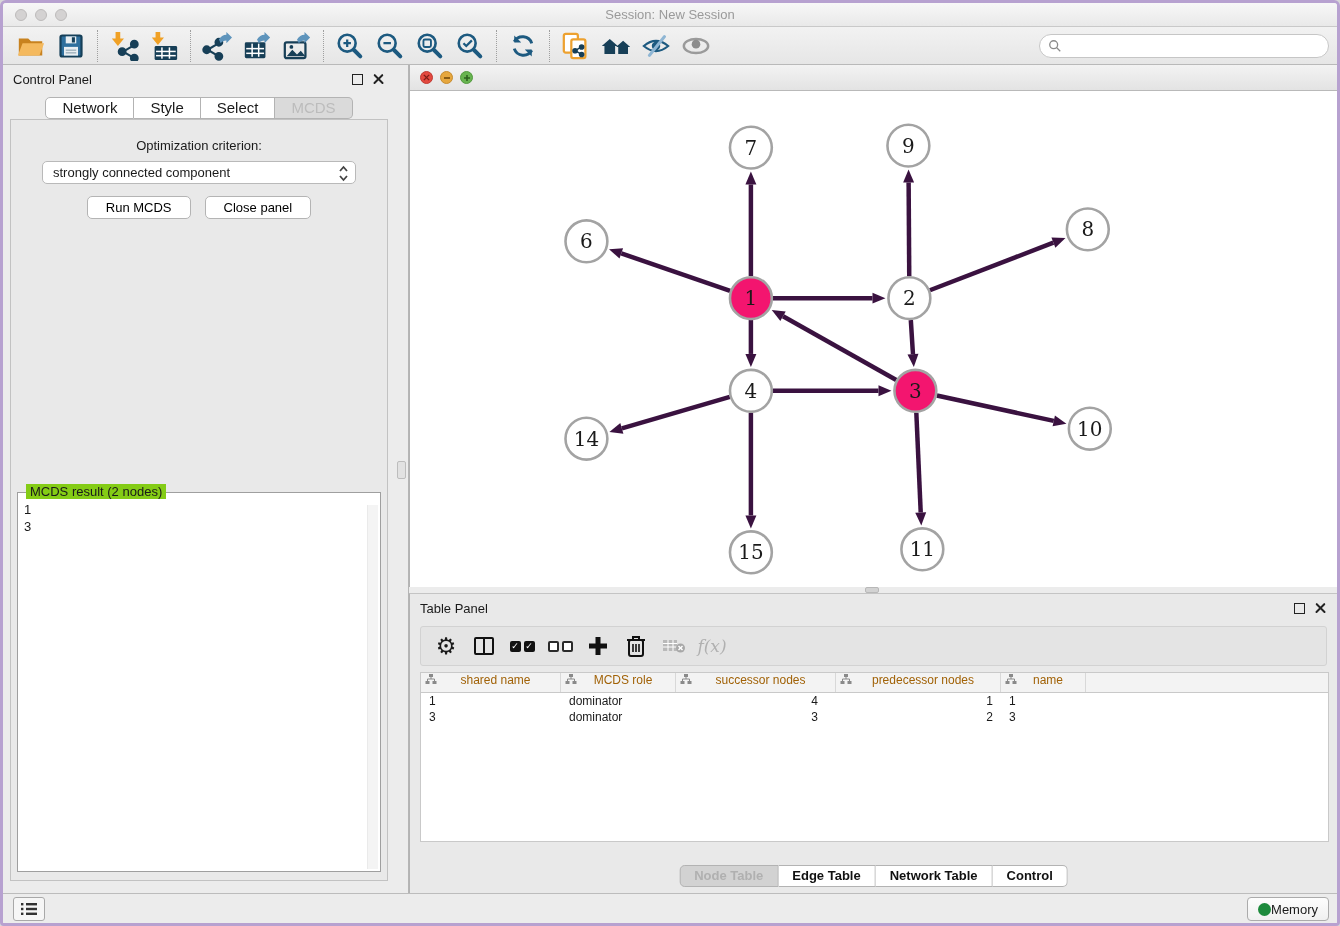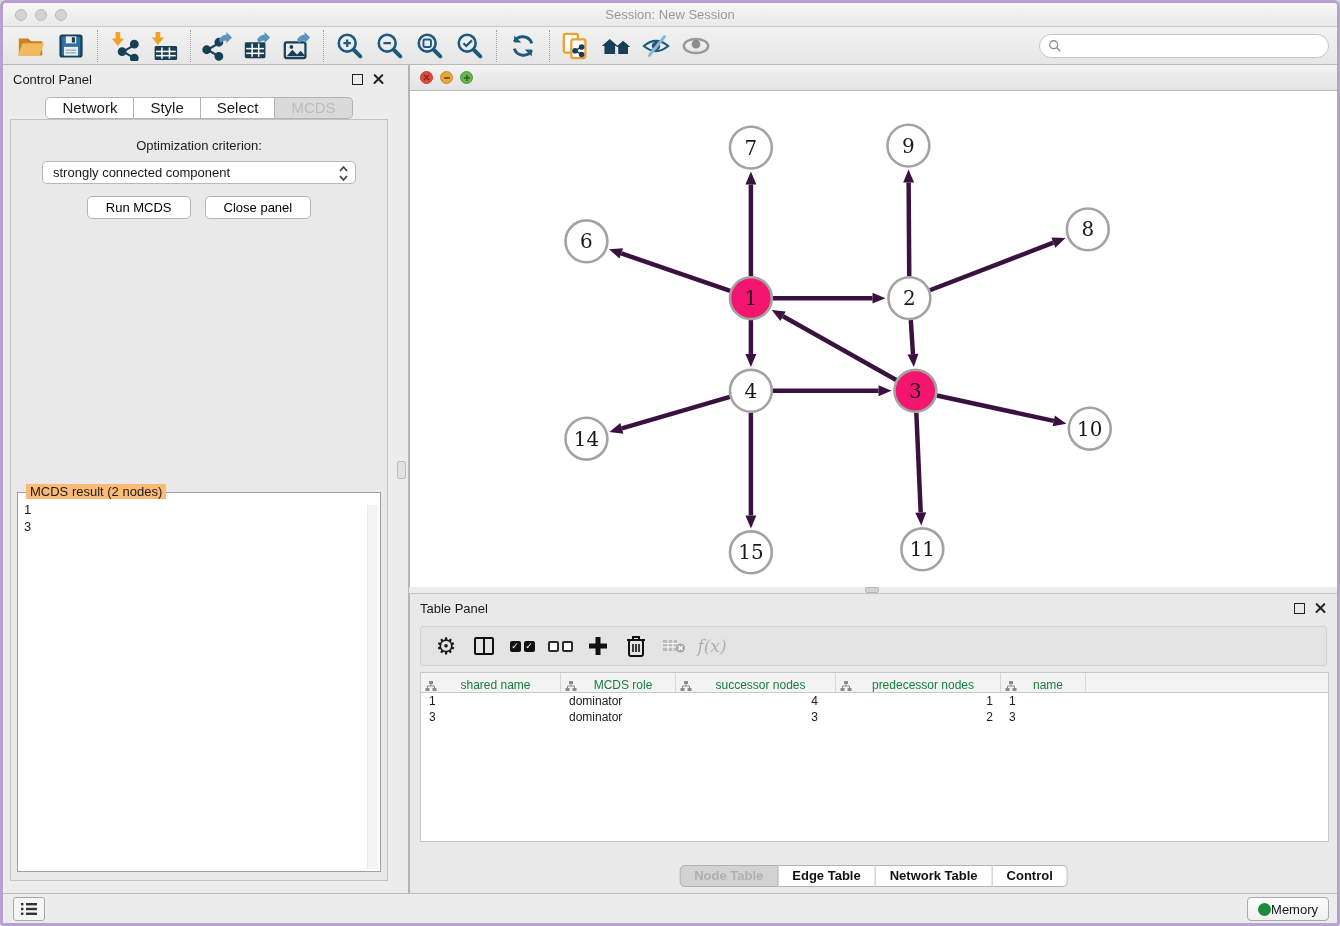--- a/index.html
+++ b/index.html
@@ -46,21 +46,21 @@
     border:1px solid #c2c2c2;border-radius:0;}
   .opt-label{text-align:center;margin-top:18px;font-size:13px;}
   .cp-select{position:relative;margin:8px auto 0 auto;width:314px;height:23px;background:#fff;
     border:1px solid #b9b9b9;border-radius:5px;display:flex;align-items:center;padding:0 28px 0 10px;font-size:13px;}
   .cp-select .stepper{position:absolute;right:6px;top:3px;}
   .btn-row{display:flex;justify-content:center;gap:14px;margin-top:12px;}
   .cp-btn{height:23px;background:#fff;border:1px solid #b4b4b4;border-radius:5px;
     font-size:13px;font-family:"Liberation Sans",sans-serif;padding:0 18px;}
   .result-box{position:absolute;left:6px;right:6px;top:372px;bottom:8px;
     border:1px solid #9f9f9f;background:#fff;}
-  .result-legend{position:absolute;left:8px;top:-9px;background:#fdba74;padding:0 4px;font-size:13px;}
+  .result-legend{position:absolute;left:8px;top:-9px;background:#84cc16;padding:0 4px;font-size:13px;}
   .result-text{position:absolute;left:0;top:2px;right:14px;bottom:0;padding:6px 6px;
     font-size:13px;line-height:17px;white-space:pre;overflow:hidden;}
   .result-scroll{position:absolute;right:2px;top:12px;bottom:2px;width:11px;background:#f4f4f4;border-left:1px solid #eaeaea;}
   
   .v-splitter{position:absolute;left:392px;top:0;width:14px;height:100%;background:#ececec;border-right:1px solid #b5b5b5;}
   .v-handle{position:absolute;left:2px;top:396px;width:9px;height:18px;background:#e2e2e2;border:1px solid #bdbdbd;border-radius:2px;}
   
   .right-col{position:absolute;left:406px;top:0;right:0;height:100%;}
   .network-window{position:absolute;left:0;top:0;right:0;height:522px;border-left:1px solid #b3b3b3;}
   .net-titlebar{position:absolute;left:0;top:0;right:0;height:26px;
@@ -83,21 +83,21 @@
   .gear-glyph{font-family:"DejaVu Sans",sans-serif;font-size:23px;color:#1a1a1a;line-height:1;}
   .cols-icon{width:20px;height:18px;border:2.5px solid #111;border-radius:2px;position:relative;}
   .cols-icon:after{content:"";position:absolute;left:6.5px;top:0;bottom:0;width:2.5px;background:#111;}
   .cbpair{display:flex;gap:3px;}
   .cb{width:11px;height:11px;border-radius:2px;}
   .cb.on{background:#111;color:#fff;font-size:9px;line-height:11px;text-align:center;font-family:"DejaVu Sans",sans-serif;}
   .cb.off{background:#fff;border:2px solid #2a2a2a;}
   .fx{font-family:"DejaVu Serif",serif;font-style:italic;font-size:17px;color:#b0b0b0;}
   .tp-table{position:absolute;left:10px;top:78px;right:8px;height:170px;background:#fff;border:1px solid #c9c9c9;overflow:hidden;}
   .thead{display:flex;background:#f3f3f3;border-bottom:1px solid #c9c9c9;height:20px;}
-  .th{display:flex;align-items:flex-end;border-right:1px solid #d8d8d8;font-size:12px;color:#15803d;padding-left:4px;gap:4px;}
+  .th{display:flex;align-items:flex-start;border-right:1px solid #d8d8d8;font-size:12px;color:#a16207;padding-left:4px;gap:4px;}
   .th .lbl{flex:1;text-align:center;padding-right:10px;}
   .trow{display:flex;height:16px;font-size:12px;align-items:center;}
   .td{padding:0 8px;white-space:nowrap;overflow:hidden;}
   .tp-tabs{position:absolute;left:50%;transform:translateX(-50%);bottom:6px;display:flex;}
   .tp-tab{height:22px;line-height:20px;padding:0 14px;font-size:13px;font-weight:bold;background:#fff;
     border:1px solid #b3b3b3;border-left:none;color:#111;}
   .tp-tab:first-child{border-left:1px solid #b3b3b3;border-radius:5px 0 0 5px;}
   .tp-tab:last-child{border-radius:0 5px 5px 0;}
   .tp-tab.active{background:#d2d2d2;color:#b0b0b0;}
   

